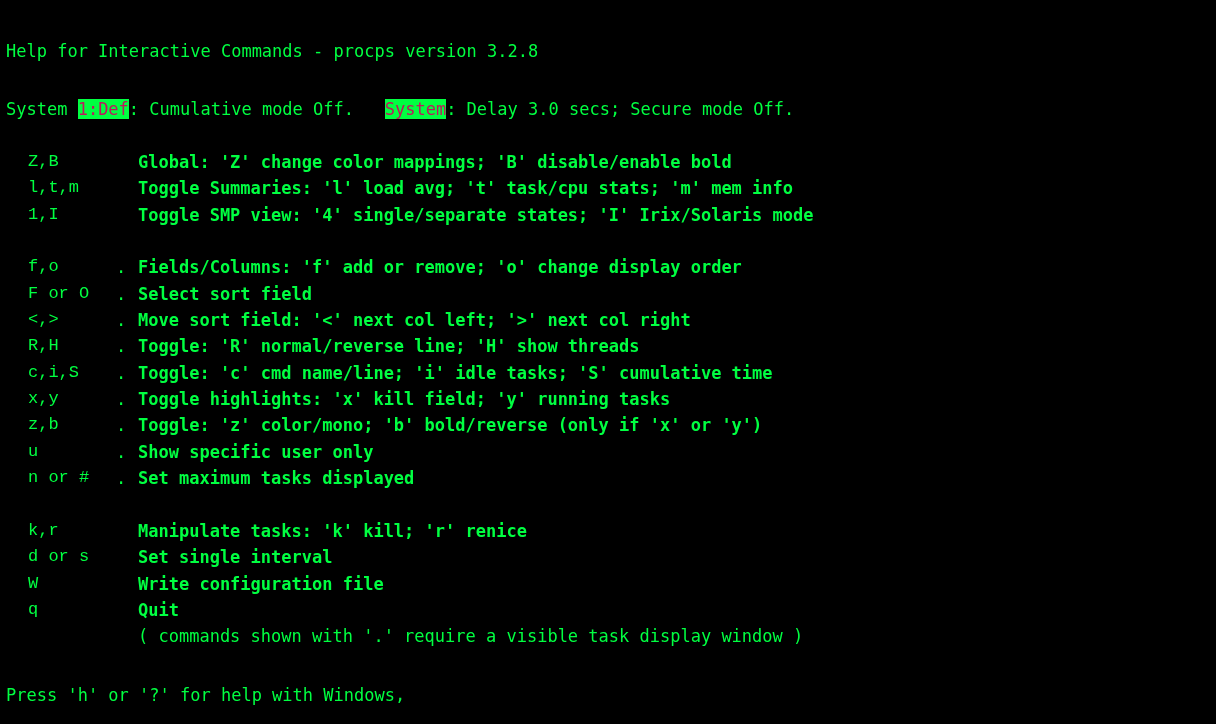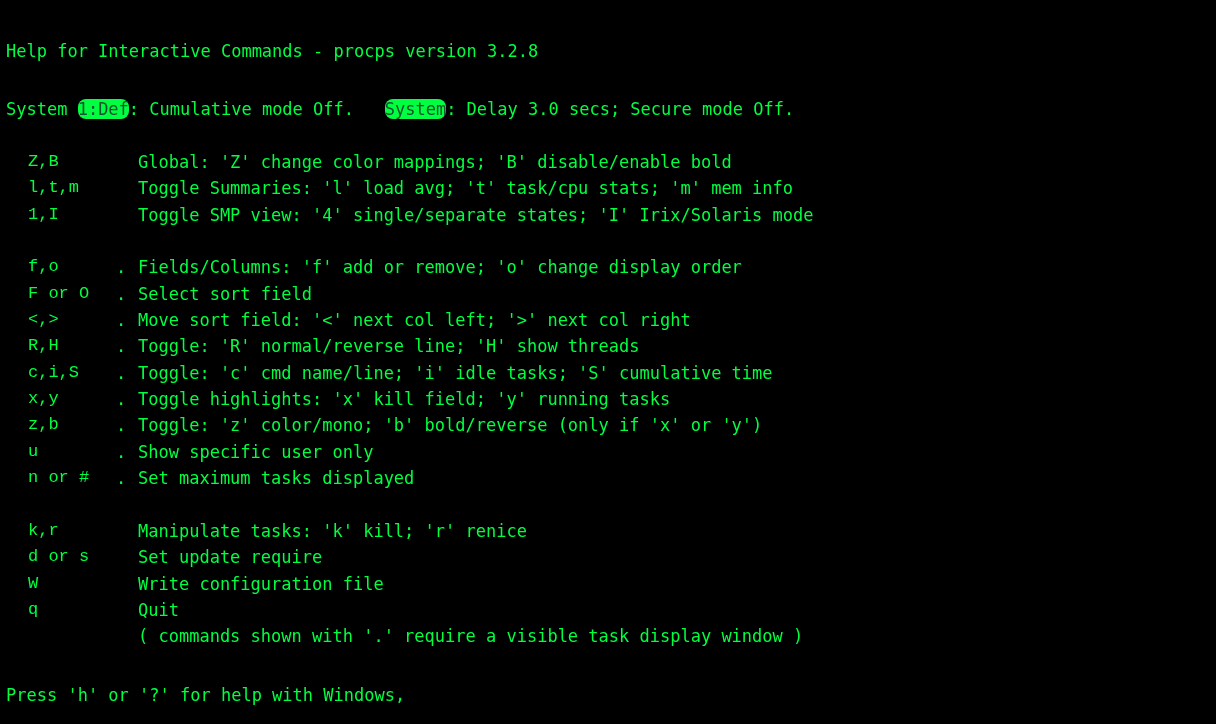--- a/index.html
+++ b/index.html
@@ -14,22 +14,21 @@
       font-size: 17px;
       line-height: 1.55;
       padding: 6px;
       width: 1216px;
       height: 724px;
       overflow: hidden;
       font-weight: 500;
     }
     .inverted {
       background-color: #00ff41;
-      color: #14532d;
-      border-radius: 8px;
+      color: #be185d;
     }
     .line {
       white-space: pre;
       margin-top: 32px;
     }
     .row {
       white-space: pre;
       padding-left: 22px;
     }
     .row .keys {
@@ -39,20 +38,21 @@
       font-family: Liberation Mono, monospace;
     }
     .row .mark {
       display: inline-block;
       width: 22px;
       vertical-align: top;
     }
     .row .desc {
       display: inline-block;
       vertical-align: top;
+      font-weight: bold;
     }
     .footnote {
       padding-left: 132px;
       white-space: pre;
     }
     .cursor {
       display: inline-block;
       background-color: #00ff41;
       width: 11px;
       height: 19px;
@@ -82,20 +82,20 @@
 <div class="row"><span class="keys">R,H</span><span class="mark">.</span><span class="desc">Toggle: 'R' normal/reverse line; 'H' show threads</span></div>
 <div class="row"><span class="keys">c,i,S</span><span class="mark">.</span><span class="desc">Toggle: 'c' cmd name/line; 'i' idle tasks; 'S' cumulative time</span></div>
 <div class="row"><span class="keys">x,y</span><span class="mark">.</span><span class="desc">Toggle highlights: 'x' kill field; 'y' running tasks</span></div>
 <div class="row"><span class="keys">z,b</span><span class="mark">.</span><span class="desc">Toggle: 'z' color/mono; 'b' bold/reverse (only if 'x' or 'y')</span></div>
 <div class="row"><span class="keys">u</span><span class="mark">.</span><span class="desc">Show specific user only</span></div>
 <div class="row"><span class="keys">n or #</span><span class="mark">.</span><span class="desc">Set maximum tasks displayed</span></div>
 
 <div class="blank-line"></div>
 
 <div class="row"><span class="keys">k,r</span><span class="mark"> </span><span class="desc">Manipulate tasks: 'k' kill; 'r' renice</span></div>
-<div class="row"><span class="keys">d or s</span><span class="mark"> </span><span class="desc">Set update require</span></div>
+<div class="row"><span class="keys">d or s</span><span class="mark"> </span><span class="desc">Set single interval</span></div>
 <div class="row"><span class="keys">W</span><span class="mark"> </span><span class="desc">Write configuration file</span></div>
 <div class="row"><span class="keys">q</span><span class="mark"> </span><span class="desc">Quit</span></div>
 
 <div class="footnote">( commands shown with '.' require a visible task display window )</div>
 
 <div class="line">Press 'h' or '?' for help with Windows,</div>
 <div class="line"><span class="cursor"></span></div>
 
 </body></html>

